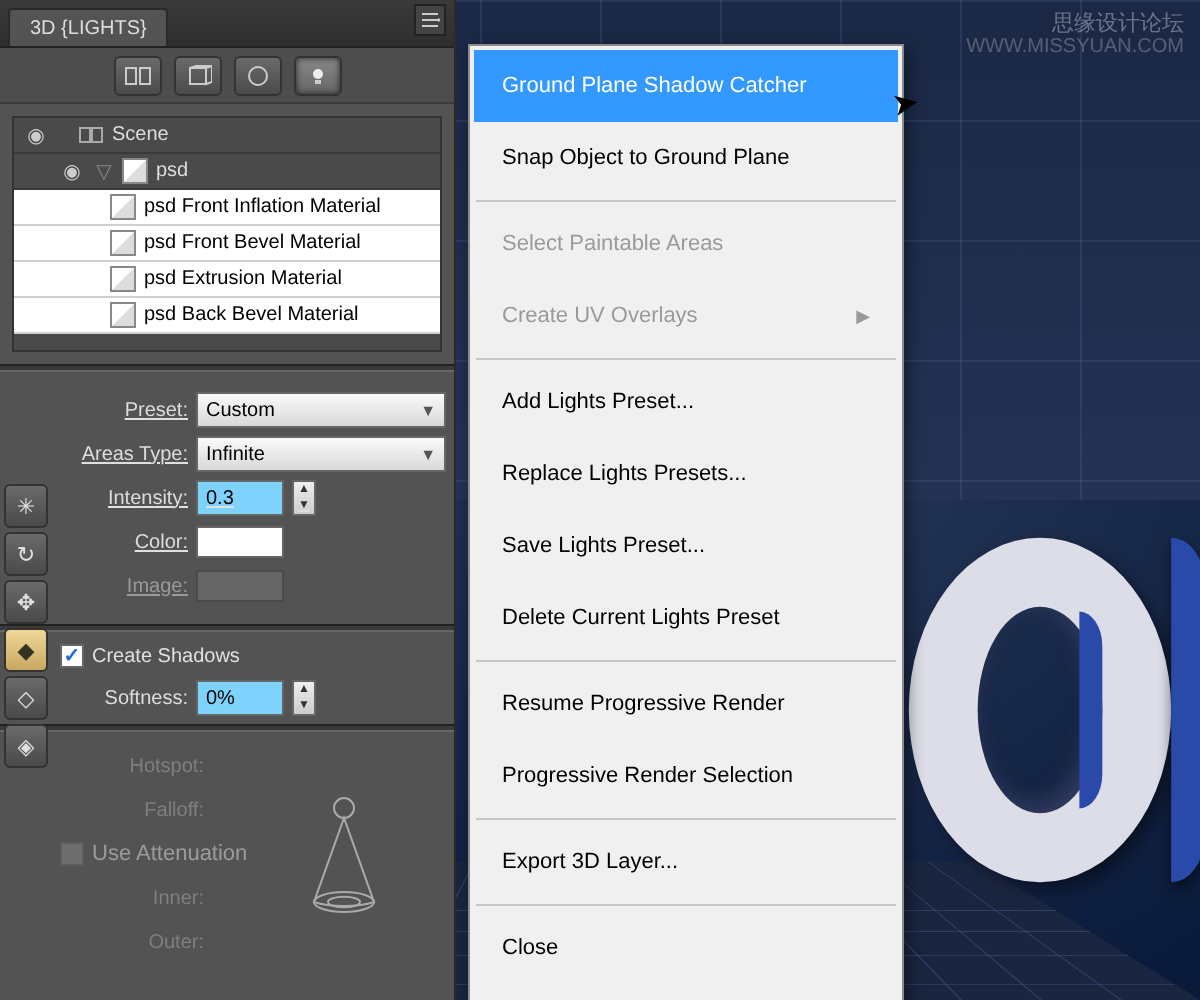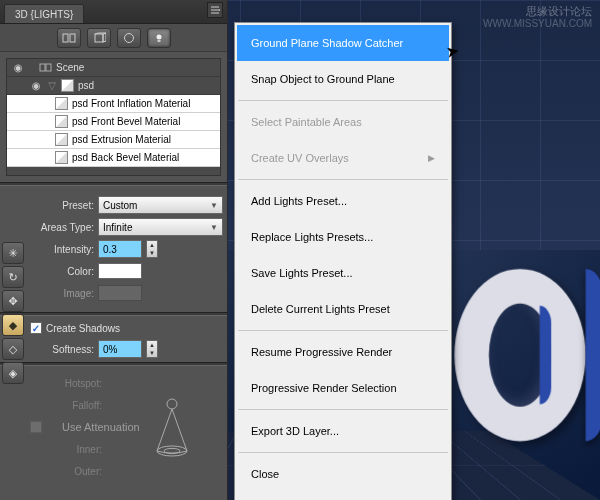--- a/index.html
+++ b/index.html
@@ -48,21 +48,21 @@
 .scene-box { margin:6px; background:#4a4a4a; border:1px solid #333; height:118px; overflow:hidden;}
 .eye { width:14px; height:14px; margin-right:4px; display:inline-flex; align-items:center; justify-content:center; color:#ccc;}
 .scene-item { display:flex; align-items:center; padding:2px 4px; background:#fff; color:#000; border-bottom:1px solid #d0d0d0; font-size:10px; height:18px;}
 .scene-item.dark{ background:#4a4a4a; color:#ddd; border-bottom:1px solid #3a3a3a;}
 .cube-ico { width:13px; height:13px; border:1px solid #888; background:linear-gradient(135deg,#fff 49%,#ddd 51%); margin:0 4px;}
 .indent1{ padding-left:22px;} .indent2{ padding-left:44px;}
 .tw{ width:10px; display:inline-block; text-align:center; color:#888;}
 
 .divider { height:4px; background:#3a3a3a; border-top:1px solid #222; border-bottom:1px solid #666; margin:2px 0;}
 
-.props { padding:6px 4px 6px 4px;}
+.props { padding:6px 4px 6px 4px;text-decoration:underline;}
 .row { display:flex; align-items:center; height:22px; gap:4px;}
 .row label{ width:64px; text-align:right; font-size:10px; color:#ddd;}
 .sel { flex:1; height:18px; background:linear-gradient(#fafafa,#d8d8d8); border:1px solid #666; font-size:10px; padding:0 4px; display:flex; align-items:center; justify-content:space-between; color:#000;}
 .sel .ar{ font-size:8px; color:#555;}
 .numfield { width:44px; height:18px; background:#7dd3fc; border:1px solid #666; color:#000; font-size:10px; padding:0 4px; display:flex; align-items:center;}
 .spin { width:12px; height:18px; background:linear-gradient(#eee,#ccc); border:1px solid #666; display:flex; flex-direction:column;}
 .spin div{ flex:1; display:flex; align-items:center; justify-content:center; font-size:6px; color:#333;}
 .color-sw { width:44px; height:16px; background:#fff; border:1px solid #666;}
 .img-sw { width:44px; height:16px; background:#777; border:1px solid #444;}
 
@@ -241,21 +241,21 @@
 
   <div class="divider"></div>
 
   <div class="dim-sec">
     <div class="row">
         <label>Hotspot:</label>
       </div>
     <div class="row">
         <label>Falloff:</label>
       </div>
-    <div class="row" style="gap:20px">
+    <div class="row" style="gap:4px">
         <span class="checkbox" style="background:#888"></span>
         <span>Use Attenuation</span>
       </div>
     <div class="row">
         <label>Inner:</label>
       </div>
     <div class="row">
         <label>Outer:</label>
       </div>
   </div>

